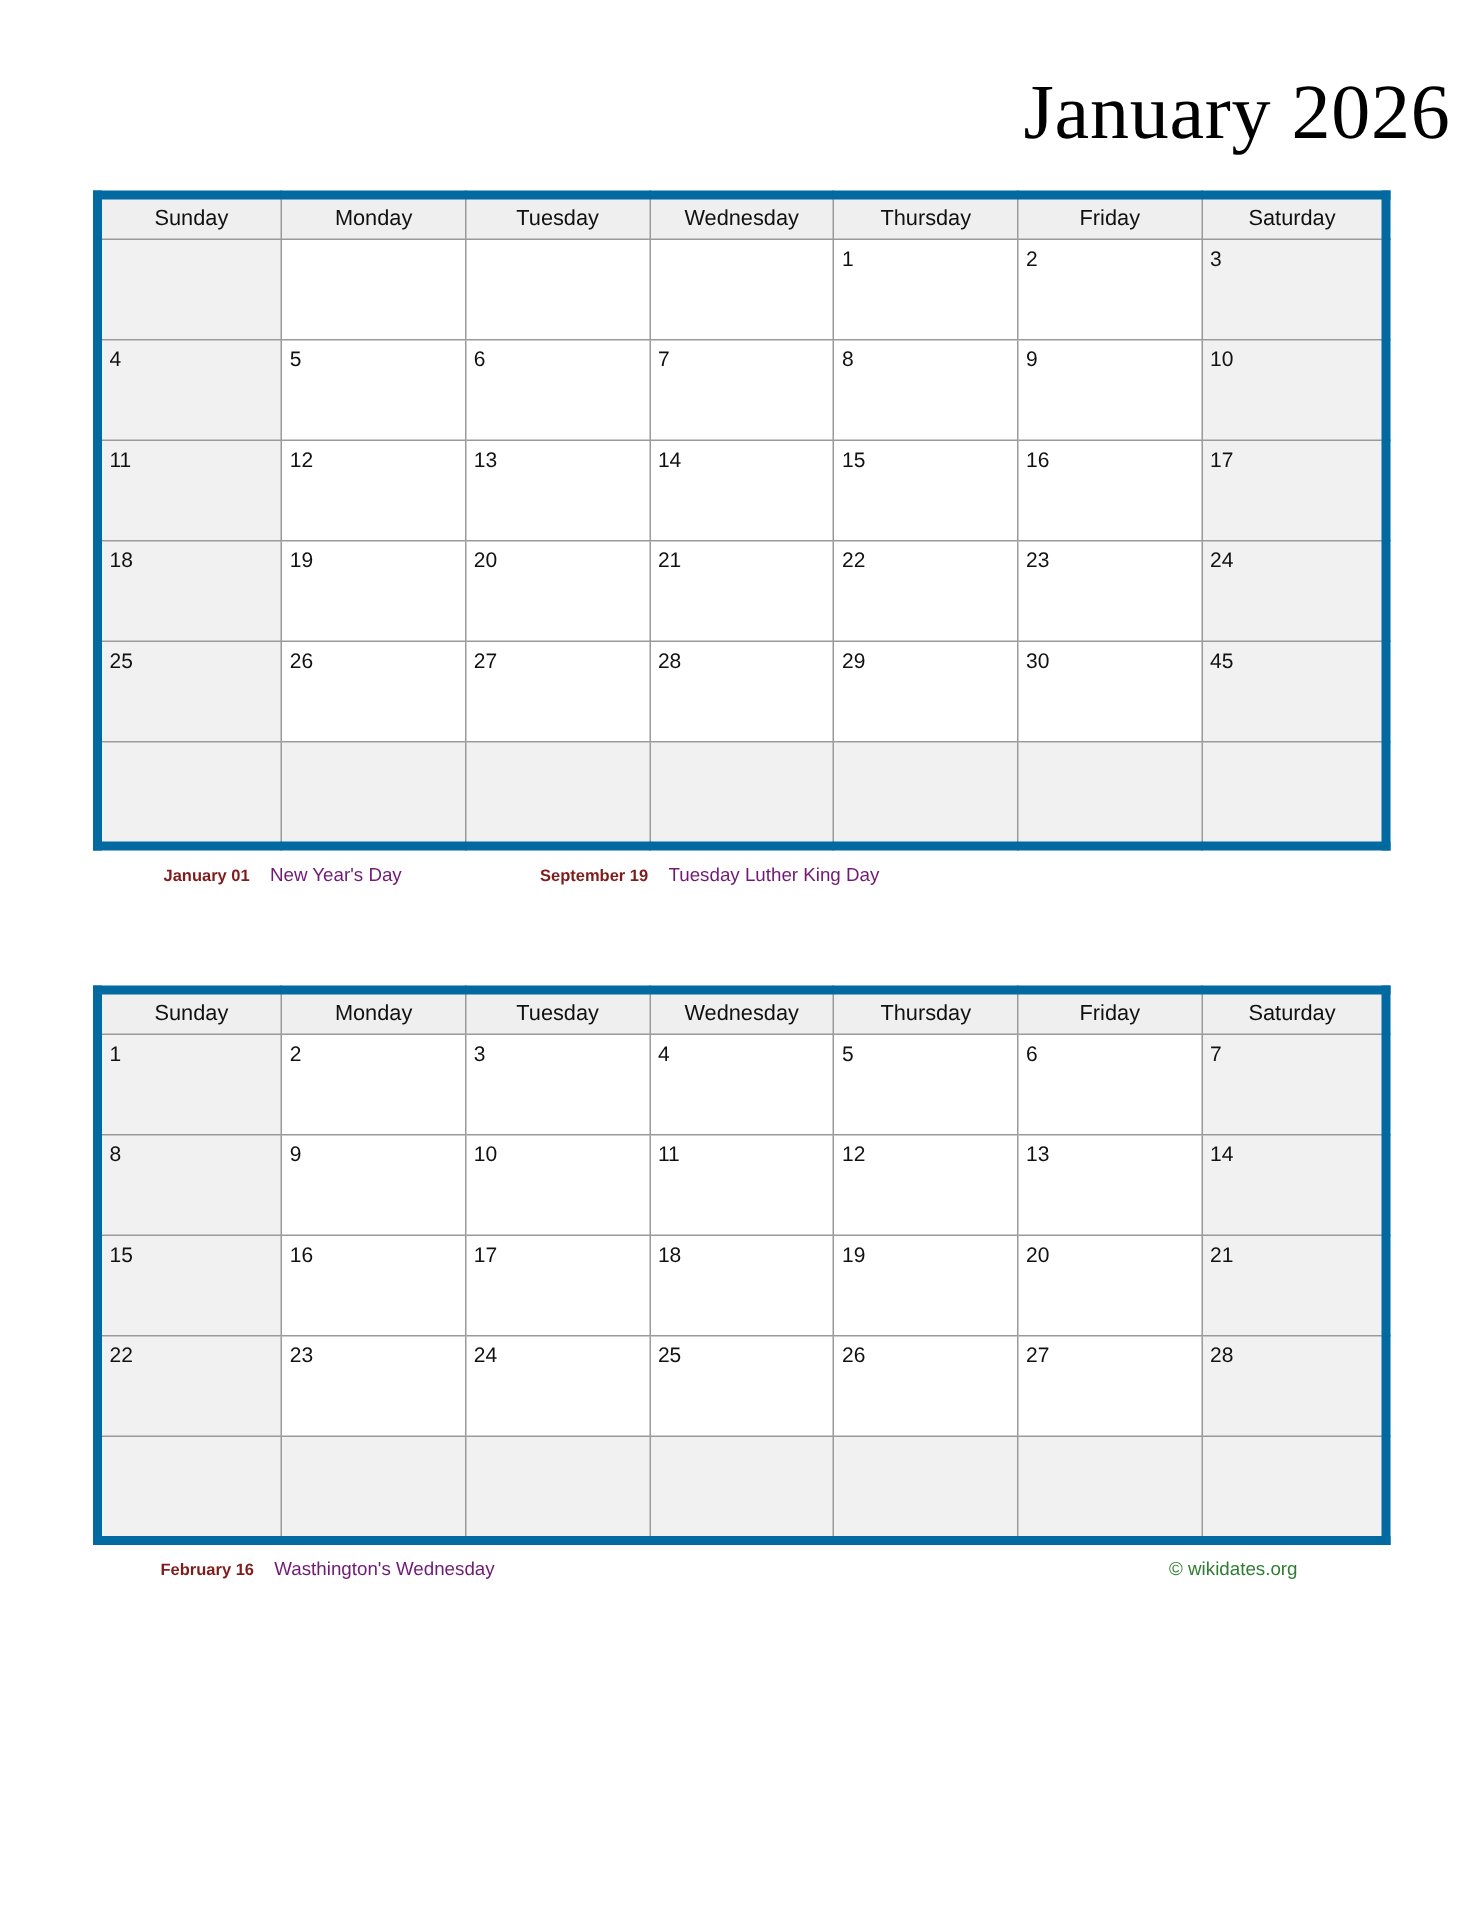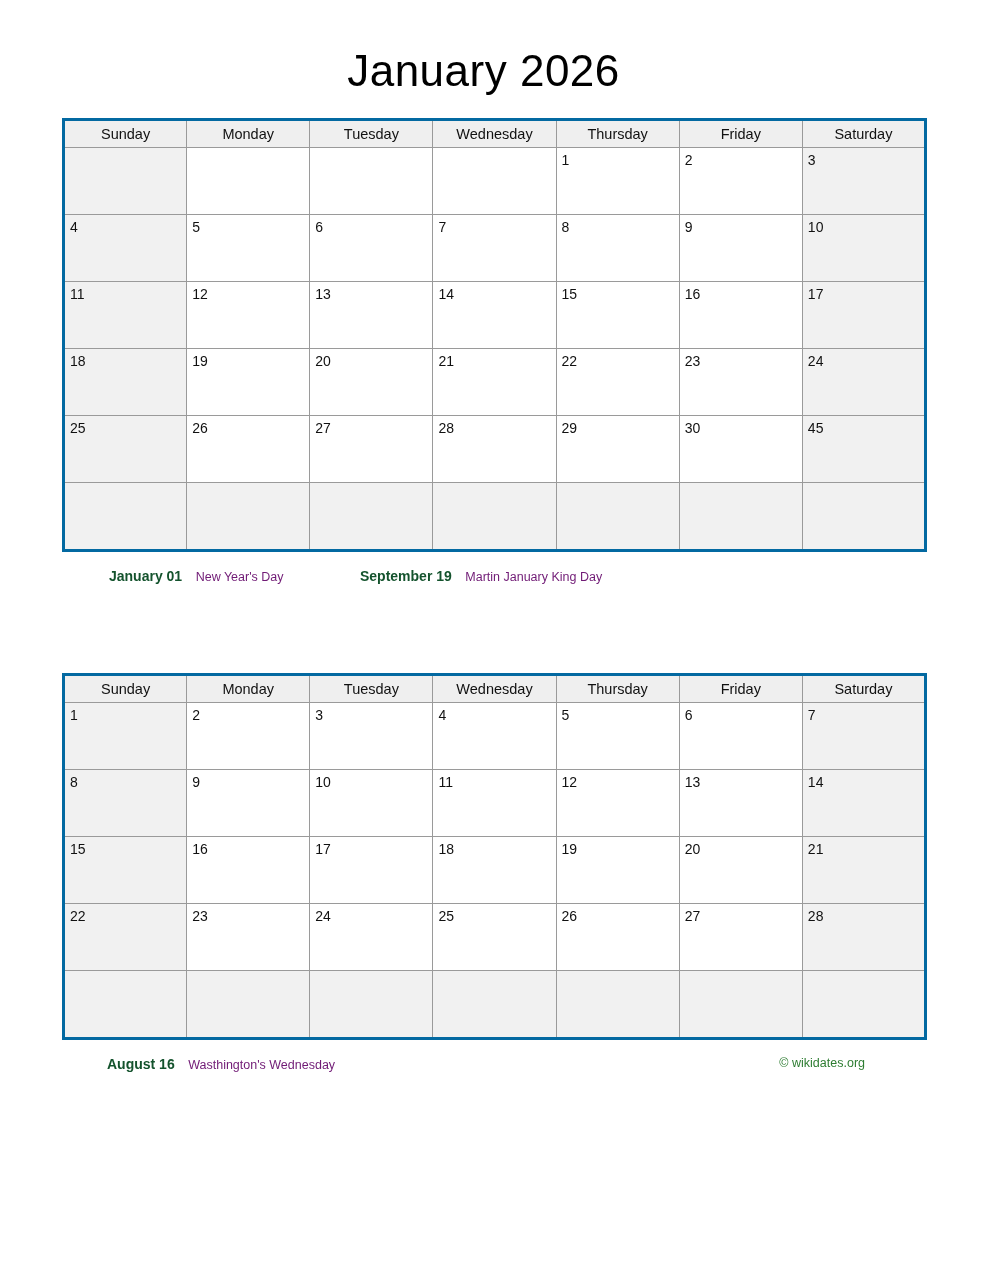--- a/index.html
+++ b/index.html
@@ -22,35 +22,35 @@
   }
   .month-block {
     position: absolute;
     left: 0;
     width: 989px;
   }
   #month-0 { top: 46px; }
   #month-1 { top: 657px; }
 
   .month-title {
-    text-align: center;
-    font-size: 44px;
+    text-align: right;
+    font-size: 52px;
     font-weight: normal;
     letter-spacing: 0.5px;
     margin: 0 0 22px 0;
     padding-right: 22px;
-    font-family: Liberation Sans, sans-serif;
+    font-family: Liberation Serif, serif;
   }
 
   .cal-table {
     border-collapse: collapse;
     table-layout: fixed;
-    margin: 16px auto;
+    margin: 0 auto;
     width: 865px;
-    border: 3px solid #0369a1;
+    border: 6px solid #0369a1;
   }
   .cal-table th {
     background: #efefef;
     border: 1px solid #9a9a9a;
     font-size: 14.5px;
     font-weight: normal;
     height: 24px;
     text-align: center;
     color: #111;
   }
@@ -73,23 +73,23 @@
     margin: 9px auto 0 auto;
     font-size: 12.5px;
     position: relative;
     height: 20px;
   }
   .holiday {
     display: inline-block;
     white-space: nowrap;
   }
   .holiday .hdate {
-    color: #14532d;
+    color: #7f1d1d;
     font-weight: bold;
-    font-size: 14px;
+    font-size: 11px;
   }
   .holiday .hname {
     color: #701a75;
     font-size: 12.5px;
     margin-left: 10px;
   }
   .h-slot-a { position: absolute; left: 47px; top: 0; }
   .h-slot-b { position: absolute; left: 298px; top: 0; }
   .h-slot-left { position: absolute; left: 45px; top: 0; }
 
@@ -179,21 +179,21 @@
       </tbody>
     </table>
 
     <div class="holidays">
       <span class="holiday h-slot-a">
         <span class="hdate">January 01</span>
         <span class="hname">New Year's Day</span>
       </span>
       <span class="holiday h-slot-b">
         <span class="hdate">September 19</span>
-        <span class="hname">Martin January King Day</span>
+        <span class="hname">Tuesday Luther King Day</span>
       </span>
     </div>
   </div>
 
   <div class="month-block" id="month-1">
 
     <table class="cal-table">
       <thead>
         <tr>
           <th>Sunday</th>
@@ -249,20 +249,20 @@
           <td class="shade"></td>
           <td class="shade"></td>
           <td class="shade"></td>
           <td class="shade"></td>
         </tr>
       </tbody>
     </table>
 
     <div class="holidays">
       <span class="holiday h-slot-left">
-        <span class="hdate">August 16</span>
+        <span class="hdate">February 16</span>
         <span class="hname">Wasthington's Wednesday</span>
       </span>
       <span class="footer-credit">© wikidates.org</span>
     </div>
   </div>
 
 </div>
 
 </body></html>

